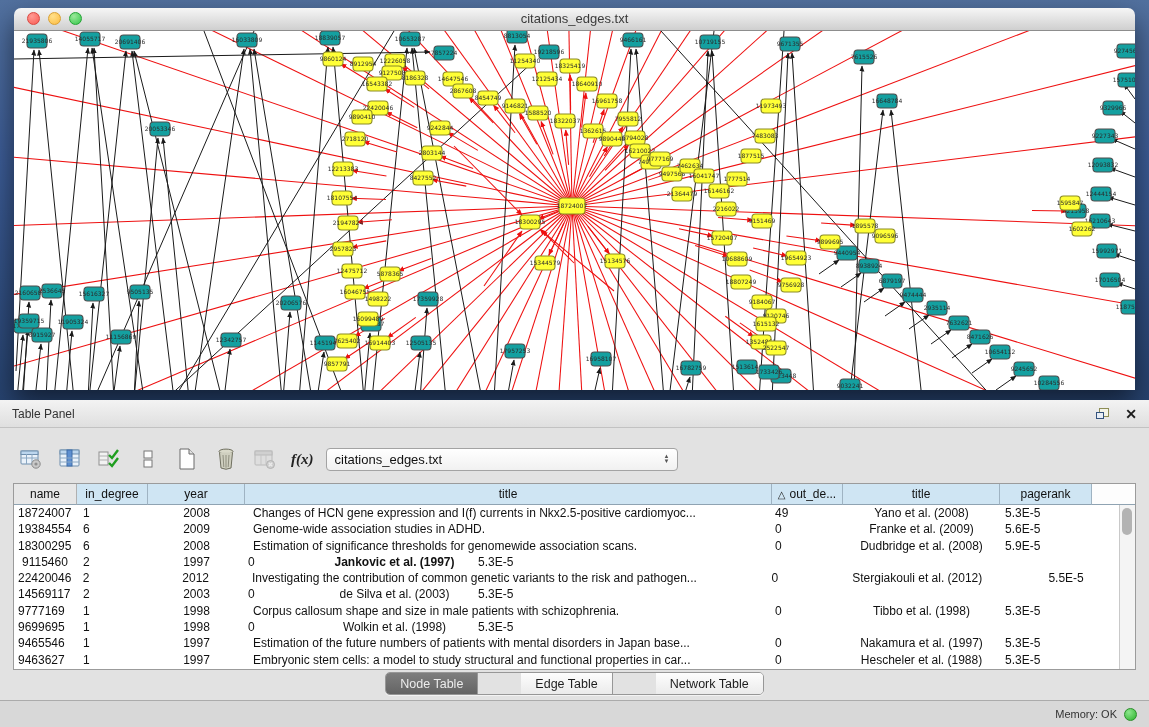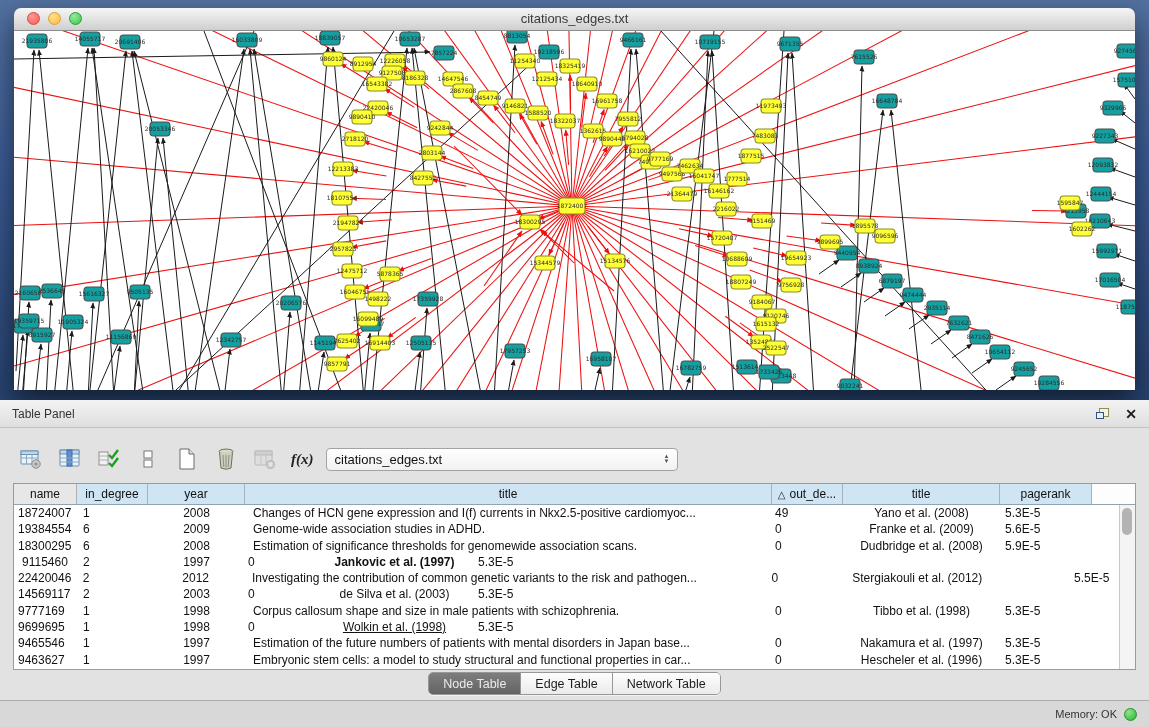--- a/index.html
+++ b/index.html
@@ -54,21 +54,21 @@
   .gh-cell.filler{background:#fdfdfd;border-right:none;flex:1;}
   .sort-glyph{font-size:10px;margin-right:4px;color:#222;}
   .grid-row{display:flex;height:16.3px;align-items:center;font-size:12px;color:#111;}
   .gc{box-sizing:border-box;white-space:nowrap;overflow:hidden;height:16.3px;line-height:16.3px;}
   .vscroll{position:absolute;right:0;top:21px;bottom:0;width:15px;background:#f4f4f4;
     border-left:1px solid #c9c9c9;}
   .vthumb{position:absolute;top:3px;left:2px;width:10px;height:27px;background:#b3b3b3;border-radius:6px;}
 
   .tabs{position:absolute;top:272px;left:0;width:100%;display:flex;justify-content:center;}
   .seg{display:flex;height:21px;border:1px solid #979797;border-radius:5px;overflow:hidden;
-    box-shadow:0 1px 0 rgba(255,255,255,.6);}
+    box-shadow:0 1px 0 rgba(255,255,255,.6);gap:43px;}
   .seg-btn{padding:0 14px;font-size:12.5px;display:flex;align-items:center;
     border-right:1px solid #979797;background:linear-gradient(#fdfdfd,#ebebeb);color:#1d1d1d;}
   .seg-btn:last-child{border-right:none;}
   .seg-btn.active{background:linear-gradient(#7e7e7e,#646464);color:#ececec;}
 
   .statusbar{position:absolute;bottom:0;left:0;width:100%;height:27px;background:#d8d8d8;
     border-top:1px solid #ababab;display:flex;align-items:center;justify-content:flex-end;
     padding-right:12px;font-size:11px;color:#333;box-sizing:border-box;}
   .mem-dot{width:13px;height:13px;border-radius:50%;margin-left:7px;
     background:radial-gradient(circle at 35% 30%,#8ce68c,#2db32d);border:1px solid #2a8f2a;box-sizing:border-box;}
@@ -917,21 +917,21 @@
           <div class="gc" style="width: 157px; text-align: center; font-weight: bold;">Jankovic et al. (1997)</div>
           <div class="gc" style="width: 92px; text-align: left; padding-left: 5px;">5.3E-5</div>
         </div>
         <div class="grid-row">
           <div class="gc" style="width: 63px; text-align: left; padding-left: 4px;">22420046</div>
           <div class="gc" style="width: 71px; text-align: left; padding-left: 6px;">2</div>
           <div class="gc" style="width: 97px; text-align: center;">2012</div>
           <div class="gc" style="width: 527px; text-align: left; padding-left: 8px;">Investigating the contribution of common genetic variants to the risk and pathogen...</div>
           <div class="gc" style="width: 71px; text-align: left; padding-left: 3px;">0</div>
           <div class="gc" style="width: 157px; text-align: center;">Stergiakouli et al. (2012)</div>
-          <div class="gc" style="width: 92px; text-align: center; padding-left: 5px; margin-left: 48px;">5.5E-5</div>
+          <div class="gc" style="width: 92px; text-align: left; padding-left: 5px; margin-left: 48px;">5.5E-5</div>
         </div>
         <div class="grid-row">
           <div class="gc" style="width: 63px; text-align: left; padding-left: 4px;">14569117</div>
           <div class="gc" style="width: 71px; text-align: left; padding-left: 6px;">2</div>
           <div class="gc" style="width: 97px; text-align: center;">2003</div>
           <div class="gc" style="width: 71px; text-align: left; padding-left: 3px;">0</div>
           <div class="gc" style="width: 157px; text-align: center;">de Silva et al. (2003)</div>
           <div class="gc" style="width: 92px; text-align: left; padding-left: 5px;">5.3E-5</div>
         </div>
         <div class="grid-row">
@@ -941,39 +941,39 @@
           <div class="gc" style="width: 527px; text-align: left; padding-left: 8px;">Corpus callosum shape and size in male patients with schizophrenia.</div>
           <div class="gc" style="width: 71px; text-align: left; padding-left: 3px;">0</div>
           <div class="gc" style="width: 157px; text-align: center;">Tibbo et al. (1998)</div>
           <div class="gc" style="width: 92px; text-align: left; padding-left: 5px;">5.3E-5</div>
         </div>
         <div class="grid-row">
           <div class="gc" style="width: 63px; text-align: left; padding-left: 4px;">9699695</div>
           <div class="gc" style="width: 71px; text-align: left; padding-left: 6px;">1</div>
           <div class="gc" style="width: 97px; text-align: center;">1998</div>
           <div class="gc" style="width: 71px; text-align: left; padding-left: 3px;">0</div>
-          <div class="gc" style="width: 157px; text-align: center; text-decoration: underline;">Wolkin et al. (1998)</div>
+          <div class="gc" style="width: 157px; text-align: center;">Wolkin et al. (1998)</div>
           <div class="gc" style="width: 92px; text-align: left; padding-left: 5px;">5.3E-5</div>
         </div>
         <div class="grid-row">
           <div class="gc" style="width: 63px; text-align: left; padding-left: 4px;">9465546</div>
           <div class="gc" style="width: 71px; text-align: left; padding-left: 6px;">1</div>
           <div class="gc" style="width: 97px; text-align: center;">1997</div>
           <div class="gc" style="width: 527px; text-align: left; padding-left: 8px;">Estimation of the future numbers of patients with mental disorders in Japan base...</div>
           <div class="gc" style="width: 71px; text-align: left; padding-left: 3px;">0</div>
           <div class="gc" style="width: 157px; text-align: center;">Nakamura et al. (1997)</div>
           <div class="gc" style="width: 92px; text-align: left; padding-left: 5px;">5.3E-5</div>
         </div>
         <div class="grid-row">
           <div class="gc" style="width: 63px; text-align: left; padding-left: 4px;">9463627</div>
           <div class="gc" style="width: 71px; text-align: left; padding-left: 6px;">1</div>
           <div class="gc" style="width: 97px; text-align: center;">1997</div>
           <div class="gc" style="width: 527px; text-align: left; padding-left: 8px;">Embryonic stem cells: a model to study structural and functional properties in car...</div>
           <div class="gc" style="width: 71px; text-align: left; padding-left: 3px;">0</div>
-          <div class="gc" style="width: 157px; text-align: center;">Hescheler et al. (1996)</div>
+          <div class="gc" style="width: 157px; text-align: center;">Hescheler et al. (1988)</div>
           <div class="gc" style="width: 92px; text-align: left; padding-left: 5px;">5.3E-5</div>
         </div>
       </div>
     <div class="vscroll">
       <div class="vthumb"></div>
     </div>
   </div>
 
   <div class="tabs">
     <div class="seg" id="seg-tabs">

